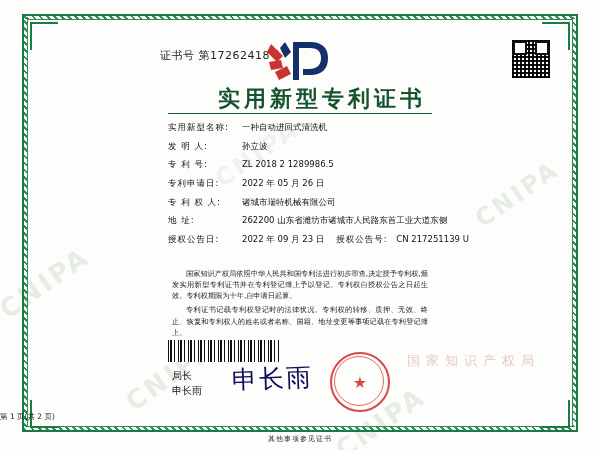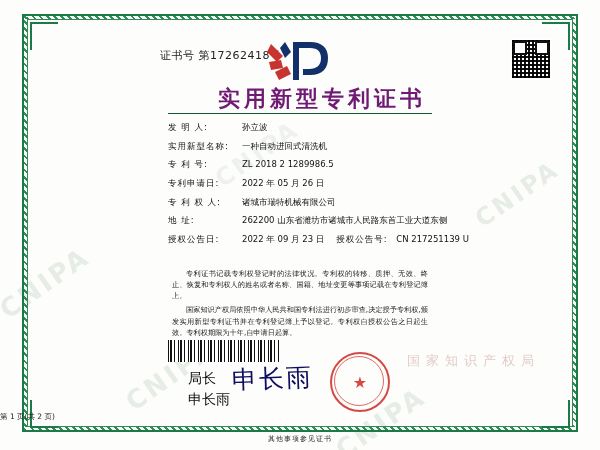--- a/index.html
+++ b/index.html
@@ -116,21 +116,21 @@
     transform: translateX(-50%);
     width: 74px; height: 46px;
   }
 
   .title {
     position: absolute;
     left: 0; right: 0; top: 84px;
     text-align: center;
     font-size: 22px;
     font-weight: bold;
-    color: #701a75;
+    color: #14532d;
     letter-spacing: 4px;
     font-family: "DejaVu Sans", "Liberation Sans", sans-serif;
     padding-left: 44px;
   }
   .title-rule {
     position: absolute;
     left: 168px; top: 113px;
     width: 264px; height: 1px;
     background: #0f5a33;
   }
@@ -179,22 +179,22 @@
     left: 168px; top: 340px;
     width: 112px; height: 22px;
     background: repeating-linear-gradient(90deg,
       #111 0 1px, #fff 1px 2px, #111 2px 4px, #fff 4px 6px,
       #111 6px 7px, #fff 7px 10px);
   }
 
   
   .sig-labels {
     position: absolute;
-    left: 188px; top: 368px;
-    font-size: 14px;
+    left: 172px; top: 368px;
+    font-size: 10px;
     color: #111;
     line-height: 1.5;
   }
   .sig-hand {
     position: absolute;
     left: 232px; top: 362px;
     font-size: 25px;
     color: #0d0d60;
     font-family: "DejaVu Serif", "Liberation Serif", serif;
     letter-spacing: 2px;
@@ -283,26 +283,26 @@
       <path d="M12 34 L24 28 L28 36 L16 42 Z" fill="#c8342f"></path>
       <path d="M22 4 L28 14 L22 20 L17 10 Z" fill="#14306b"></path>
     </svg>
   </div>
 
   <div class="title">实用新型专利证书</div>
   <div class="title-rule"></div>
 
   <div class="fields">
     <div class="row">
+      <span class="lbl">实用新型名称:</span>
+      <span class="val">一种自动进回式清洗机</span>
+    </div>
+    <div class="row">
       <span class="lbl">发 明 人:</span>
       <span class="val">孙立波</span>
-    </div>
-    <div class="row">
-      <span class="lbl">实用新型名称:</span>
-      <span class="val">一种自动进回式清洗机</span>
     </div>
     <div class="row">
       <span class="lbl">专 利 号:</span>
       <span class="val">ZL 2018 2 1289986.5</span>
     </div>
     <div class="row">
       <span class="lbl">专利申请日:</span>
       <span class="val">2022 年 05 月 26 日</span>
     </div>
     <div class="row">
@@ -315,22 +315,22 @@
     </div>
     <div class="row">
       <span class="lbl">授权公告日:</span>
       <span class="val">2022 年 09 月 23 日</span>
       <span class="lbl" style="width:60px;flex:0 0 60px;margin-left:12px;">授权公告号:</span>
       <span class="val">CN 217251139 U</span>
     </div>
   </div>
 
   <div class="para">
+    <p>国家知识产权局依照中华人民共和国专利法进行初步审查,决定授予专利权,颁发实用新型专利证书并在专利登记簿上予以登记。专利权自授权公告之日起生效。专利权期限为十年,自申请日起算。</p>
     <p>专利证书记载专利权登记时的法律状况。专利权的转移、质押、无效、终止、恢复和专利权人的姓名或者名称、国籍、地址变更等事项记载在专利登记簿上。</p>
-    <p>国家知识产权局依照中华人民共和国专利法进行初步审查,决定授予专利权,颁发实用新型专利证书并在专利登记簿上予以登记。专利权自授权公告之日起生效。专利权期限为十年,自申请日起算。</p>
   </div>
 
   <div class="barcode"></div>
 
   <div class="sig-labels">
     <div>局长</div>
     <div>申长雨</div>
   </div>
   <div class="sig-hand">申长雨</div>
 

